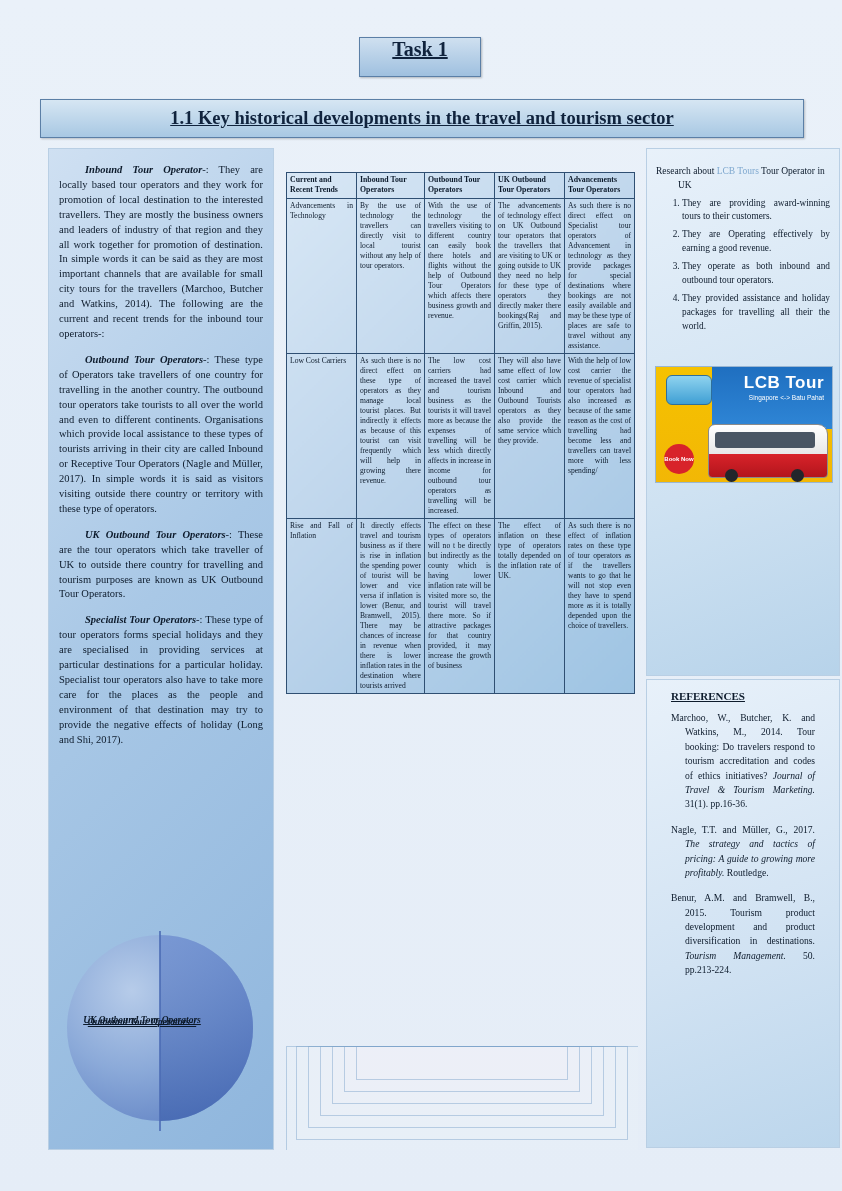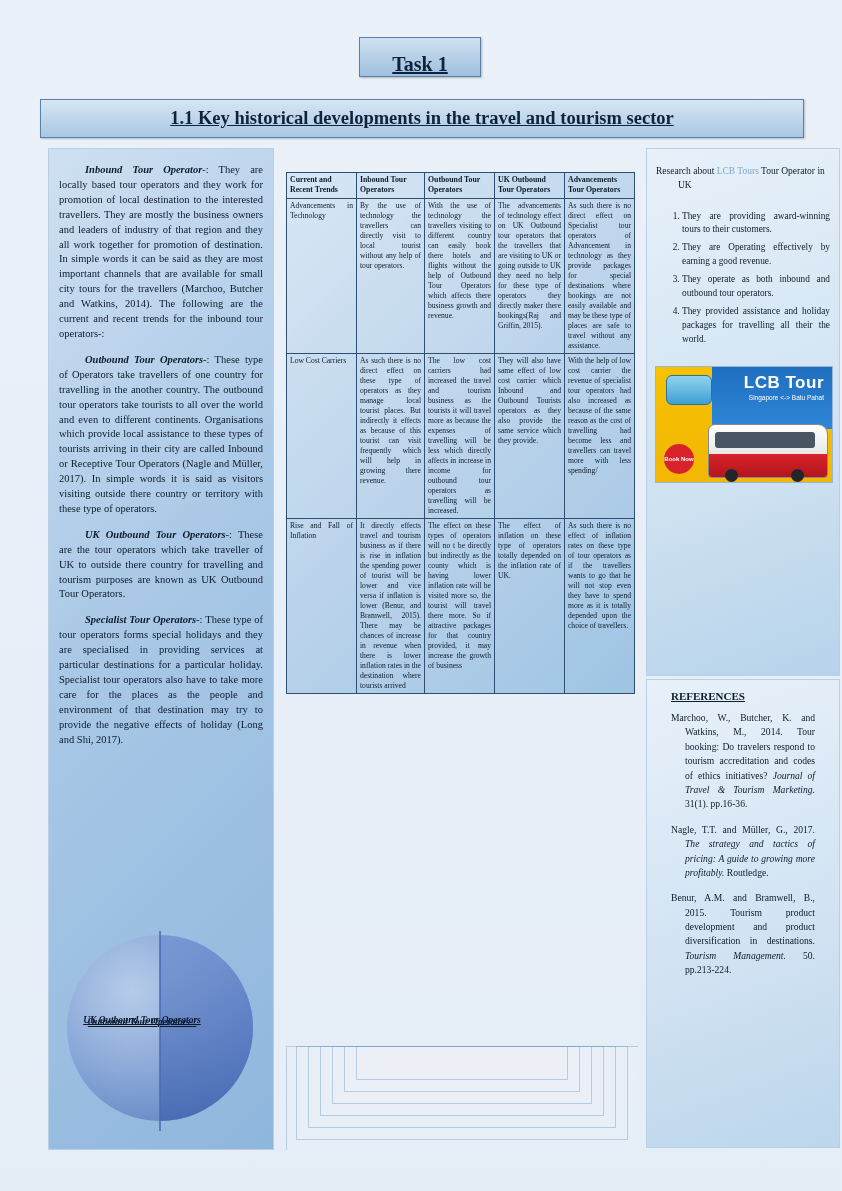--- a/index.html
+++ b/index.html
@@ -26,21 +26,21 @@
   .task-badge {
     position: absolute;
     left: 359px;
     top: 37px;
     width: 120px;
     height: 38px;
     border: 1px solid #5b7fa6;
     background: linear-gradient(180deg, #cfe0f0 0%, #9fc0df 100%);
     box-shadow: 1px 1px 2px rgba(0,0,0,0.25);
     display: flex;
-    align-items: flex-end;
+    align-items: flex-start;
     justify-content: center;
   }
   .task-badge span {
     font-size: 20px;
     font-weight: bold;
     text-decoration: underline;
     color: #10233d;
   }
 
   .heading-bar {
@@ -199,21 +199,21 @@
   }
   .research-head {
     font-size: 9.5px;
     line-height: 1.45;
     color: #0d1b2c;
     text-align: justify;
   }
   .research-head .lcb { color: #7fa8cf; }
   .research-head .indent { display: block; padding-left: 22px; }
   ol.research-list {
-    margin: 17px 0 0 0;
+    margin: 4px 0 0 0;
     padding-left: 26px;
     font-size: 9.3px;
     line-height: 1.5;
     color: #0d1b2c;
     text-align: justify;
   }
   ol.research-list li { margin-bottom: 4px; }
 
   
   .advert {

